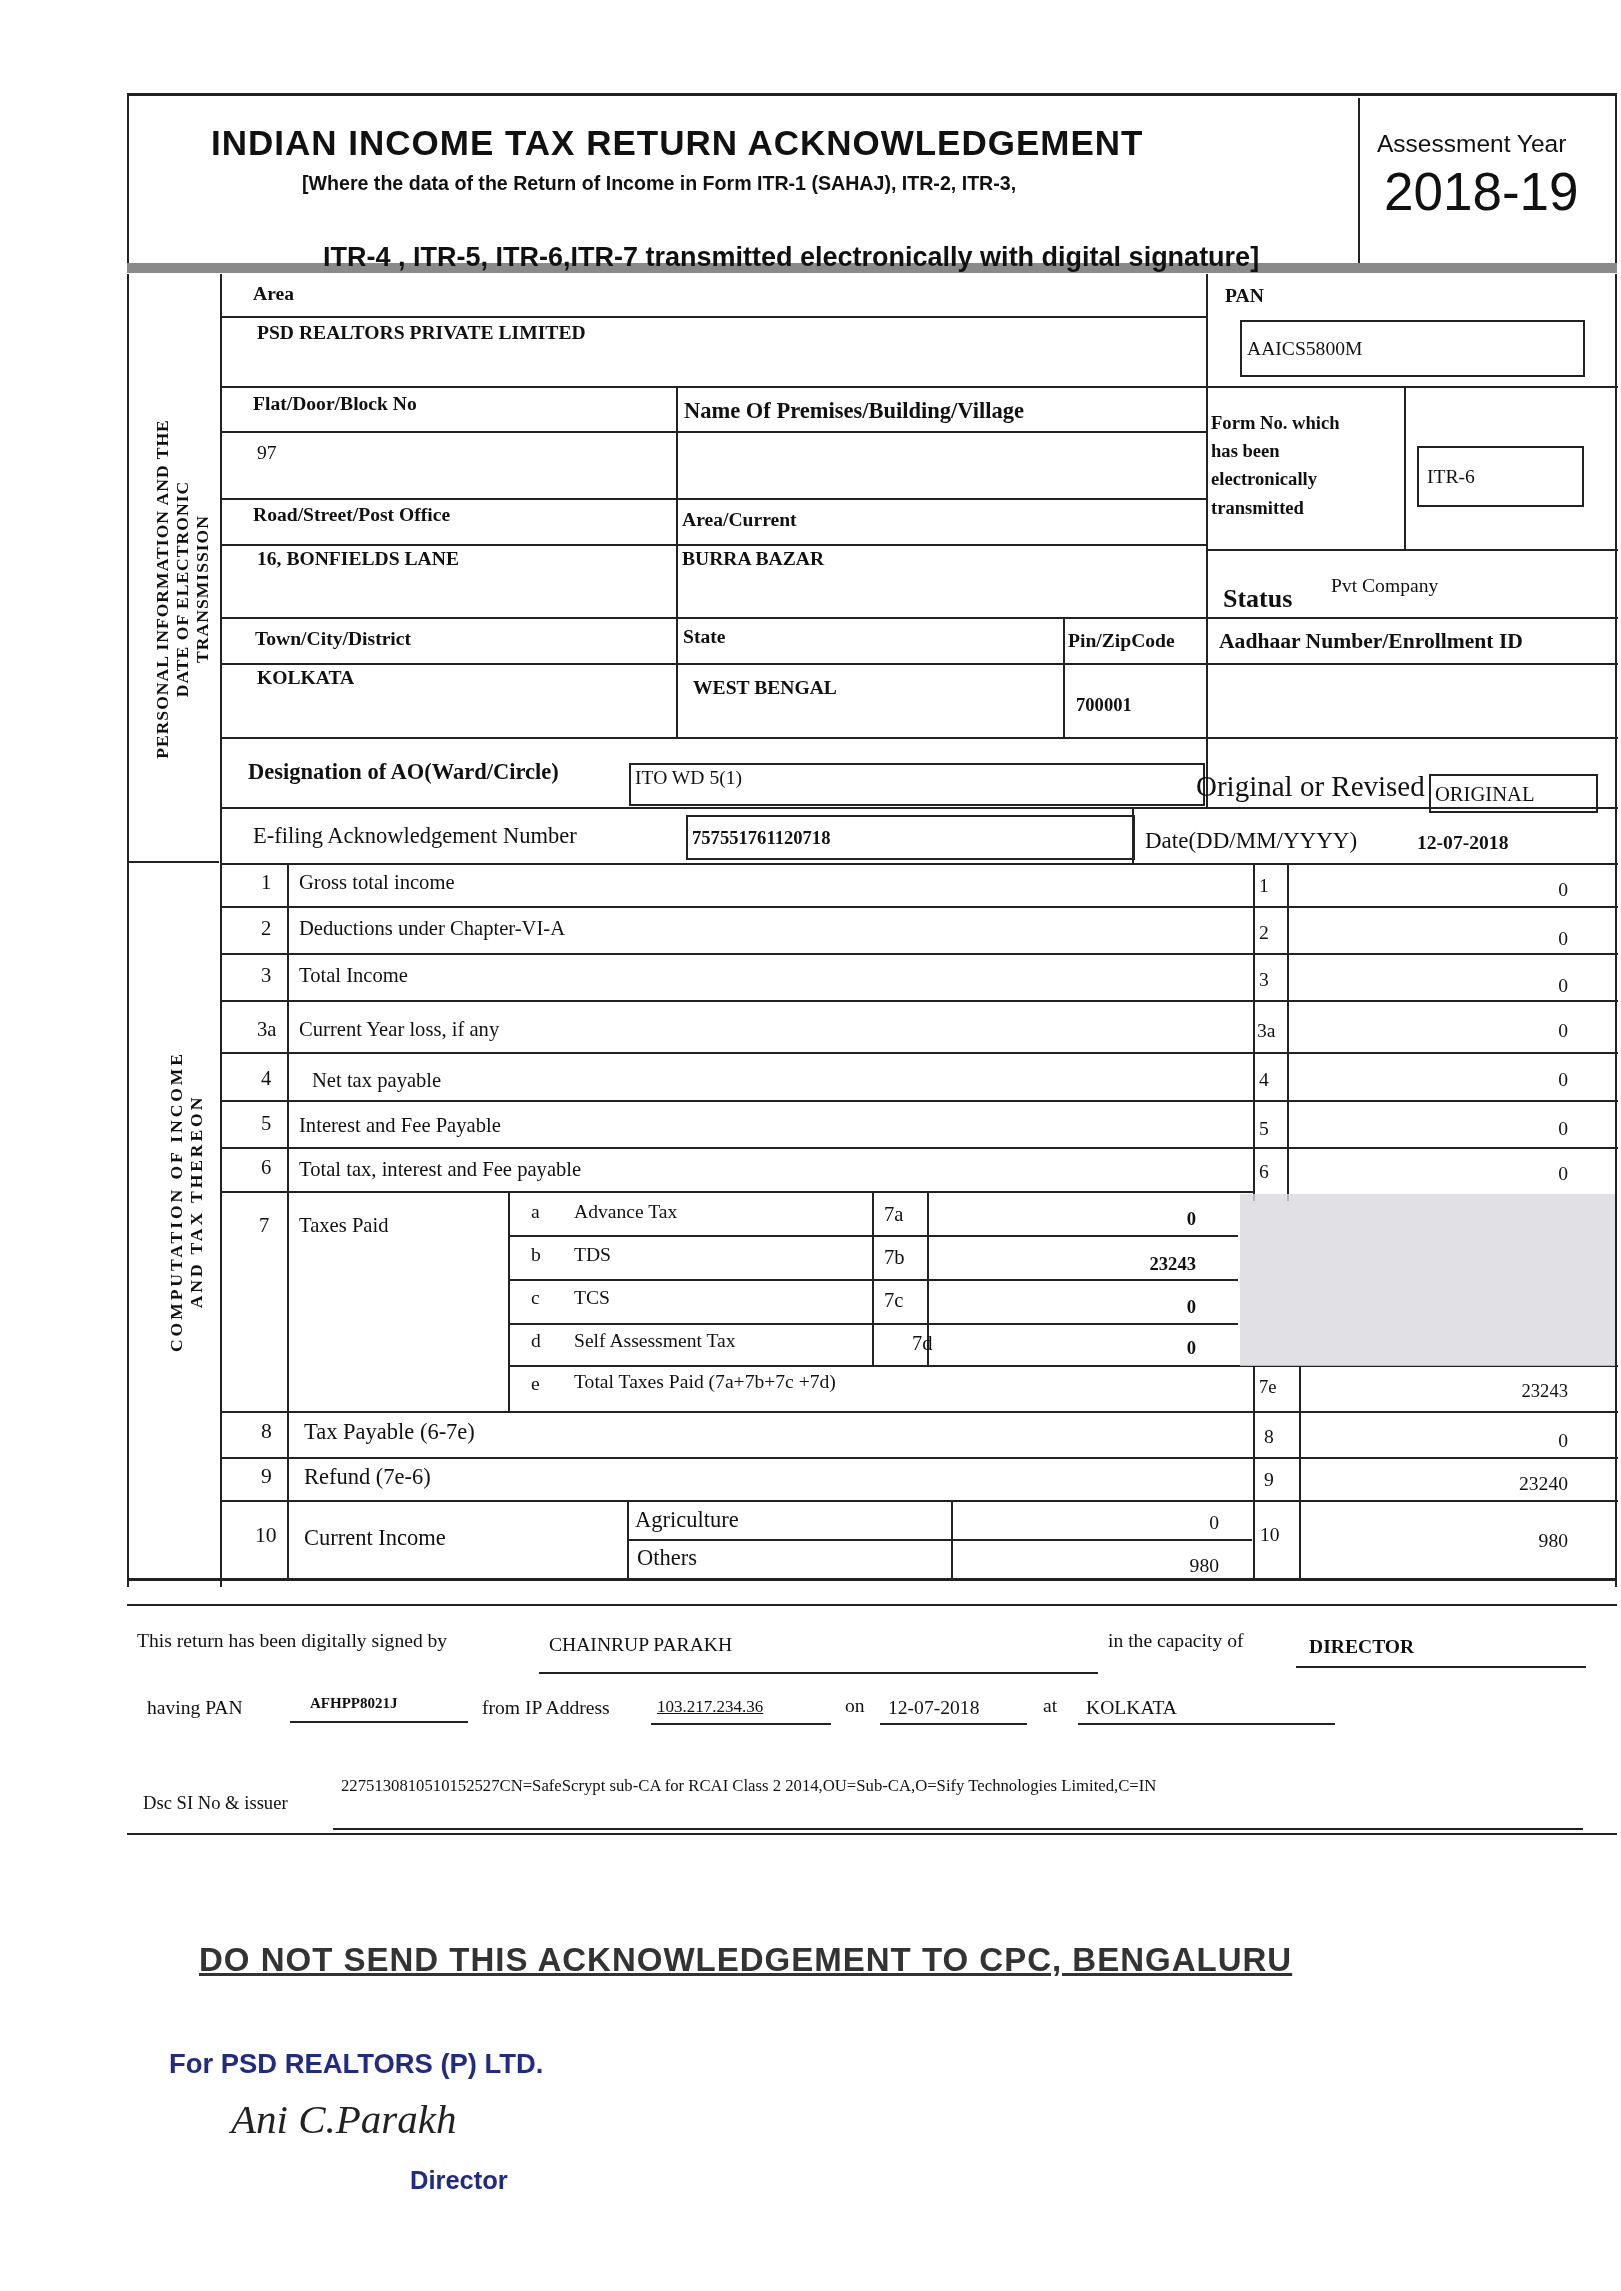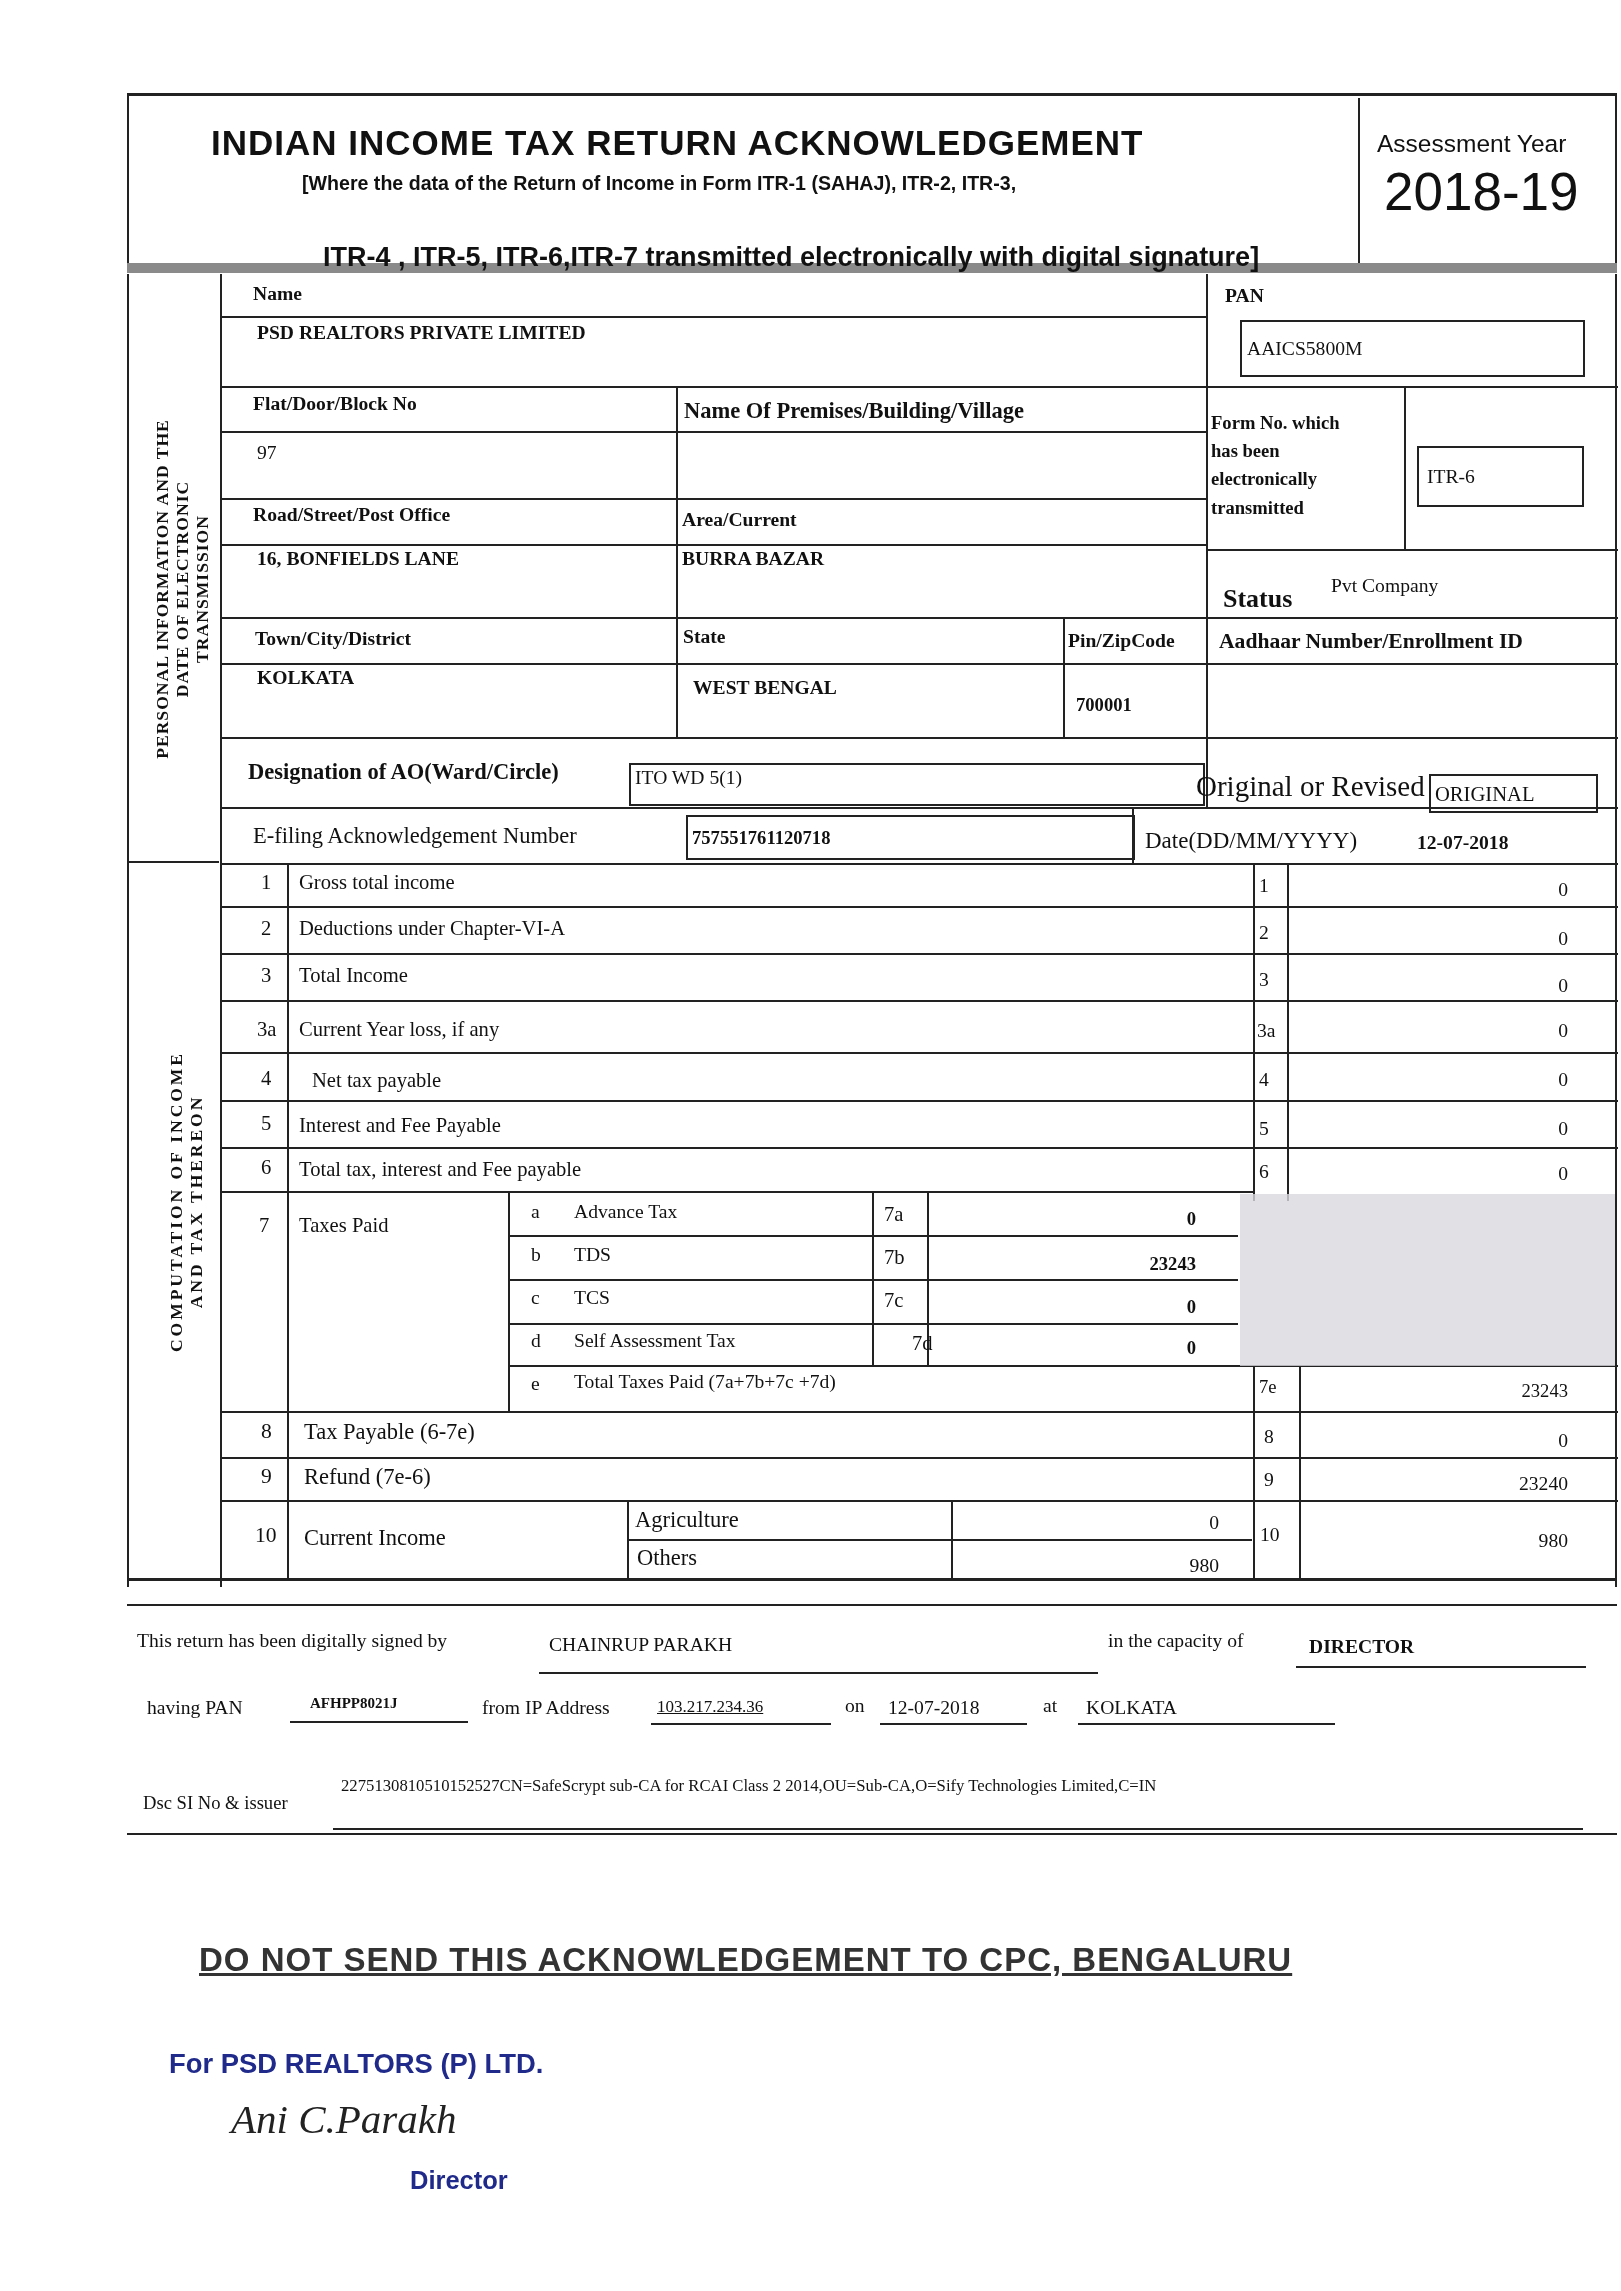--- a/index.html
+++ b/index.html
@@ -61,21 +61,21 @@
 <div class="ln" style="left:220px;top:807px;width:1398px;height:2px;"></div>
 <div class="ln" style="left:220px;top:863px;width:1398px;height:2px;"></div>
 
 <div class="ln" style="left:1206px;top:274px;width:2px;height:463px;"></div>
 <div class="ln" style="left:676px;top:386px;width:2px;height:351px;"></div>
 <div class="ln" style="left:1404px;top:386px;width:2px;height:163px;"></div>
 <div class="ln" style="left:1063px;top:617px;width:2px;height:120px;"></div>
 <div class="ln" style="left:1206px;top:737px;width:2px;height:70px;"></div>
 <div class="ln" style="left:1132px;top:807px;width:2px;height:56px;"></div>
 
-<div class="t serif bold" style="left:253px;top:284px;font-size:19.6px;">Name</div>
+<div class="t serif bold" style="left:253px;top:284px;font-size:19.6px;">Area</div>
 <div class="t serif bold" style="left:257px;top:323px;font-size:19.6px;">PSD REALTORS PRIVATE LIMITED</div>
 
 <div class="t serif bold" style="left:1225px;top:286px;font-size:19.6px;">PAN</div>
 <div class="box" style="left:1240px;top:320px;width:345px;height:57px;"></div>
 <div class="t serif" style="left:1247px;top:339px;font-size:19.6px;">AAICS5800M</div>
 
 <div class="t serif bold" style="left:253px;top:394px;font-size:19.6px;">Flat/Door/Block No</div>
 <div class="t serif bold" style="left:684px;top:400px;font-size:22.5px;">Name Of Premises/Building/Village</div>
 <div class="t serif" style="left:257px;top:443px;font-size:19.6px;">97</div>
 <div class="t serif" style="left:684px;top:443px;font-size:19.6px;"></div>

